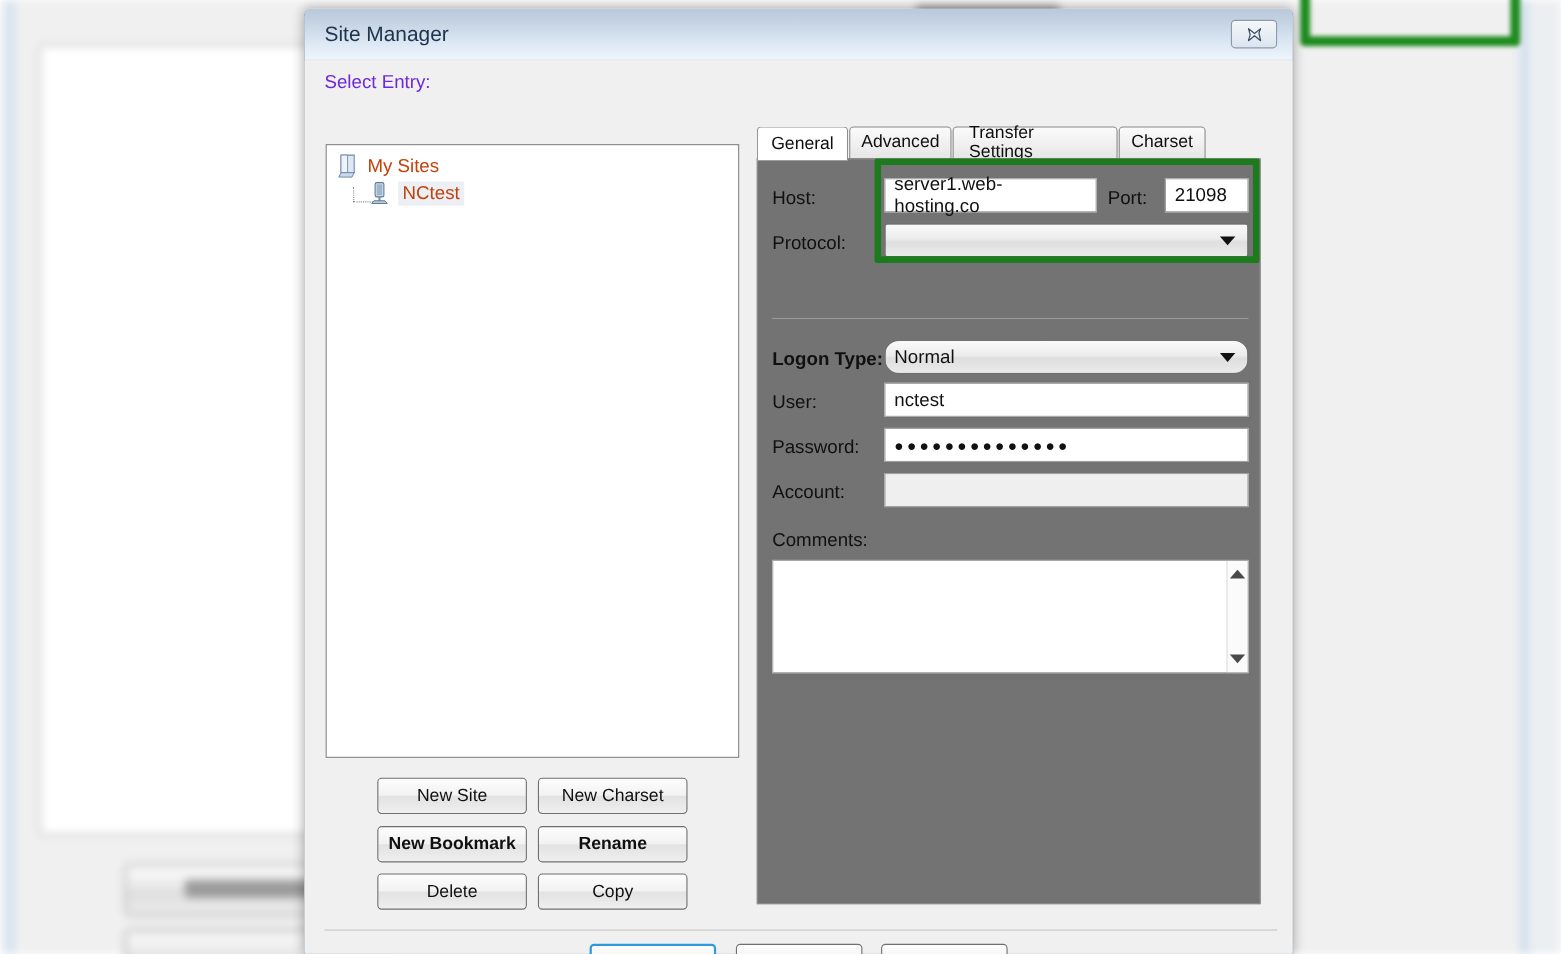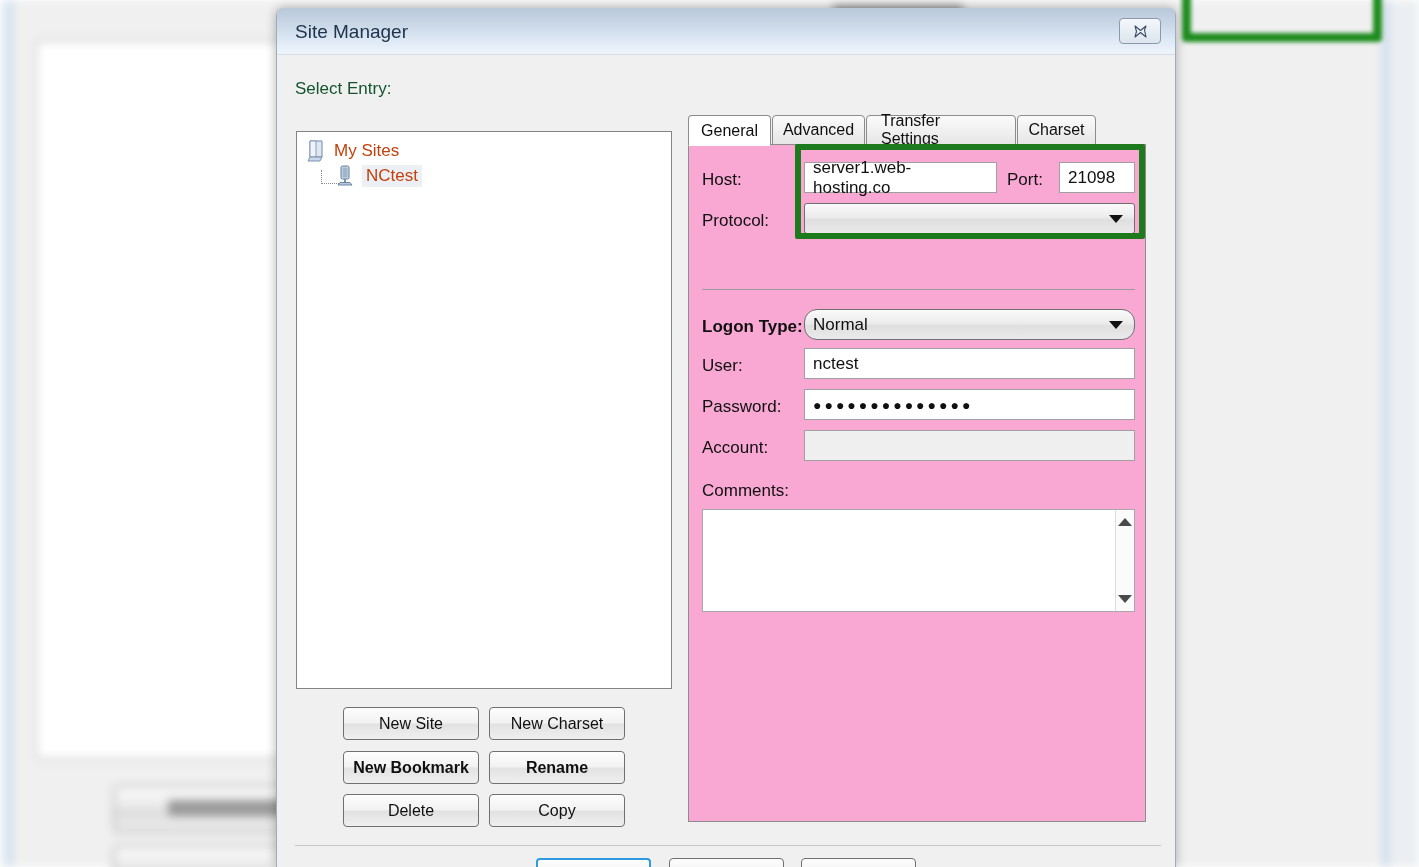--- a/index.html
+++ b/index.html
@@ -167,23 +167,23 @@
     cursor: pointer;
   }
   .dlg-body {
     position: relative;
     height: 812px;
     background: #f0f0f0;
   }
 
   .select-entry-label {
     position: absolute;
-    left: 18px; top: 24px;
-    font-size: 17px;
-    color: #14532d;
+    left: 18px; top: 10px;
+    font-size: 17px;
+    color: #6d28d9;
   }
 
   
   .tree-panel {
     position: absolute;
     left: 19px; top: 76px;
     width: 376px; height: 558px;
     background: #ffffff;
     border: 1px solid #848484;
   }
@@ -253,21 +253,21 @@
   .tab.active {
     background: #ffffff;
     border-bottom: 1px solid #ffffff;
     z-index: 3;
     height: 31px;
   }
   .tabpanel {
     position: absolute;
     left: 411px; top: 89px;
     width: 458px; height: 678px;
-    background: #f9a8d4;
+    background: #737373;
     border: 1px solid #8c8c8c;
   }
 
   .frm-label {
     position: absolute;
     font-size: 17px;
     color: #101010;
     white-space: nowrap;
   }
   .frm-input {

